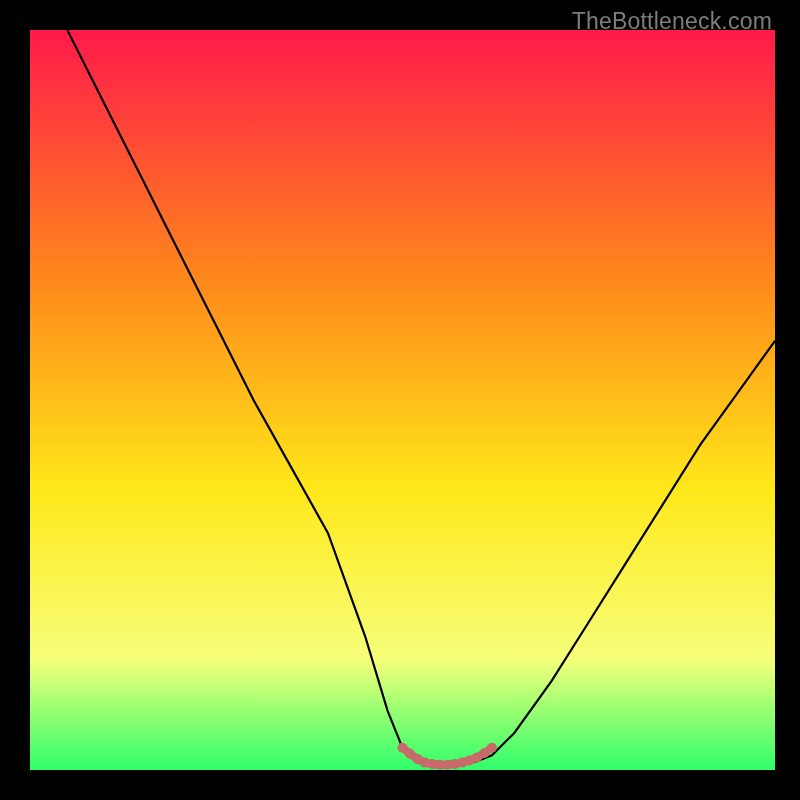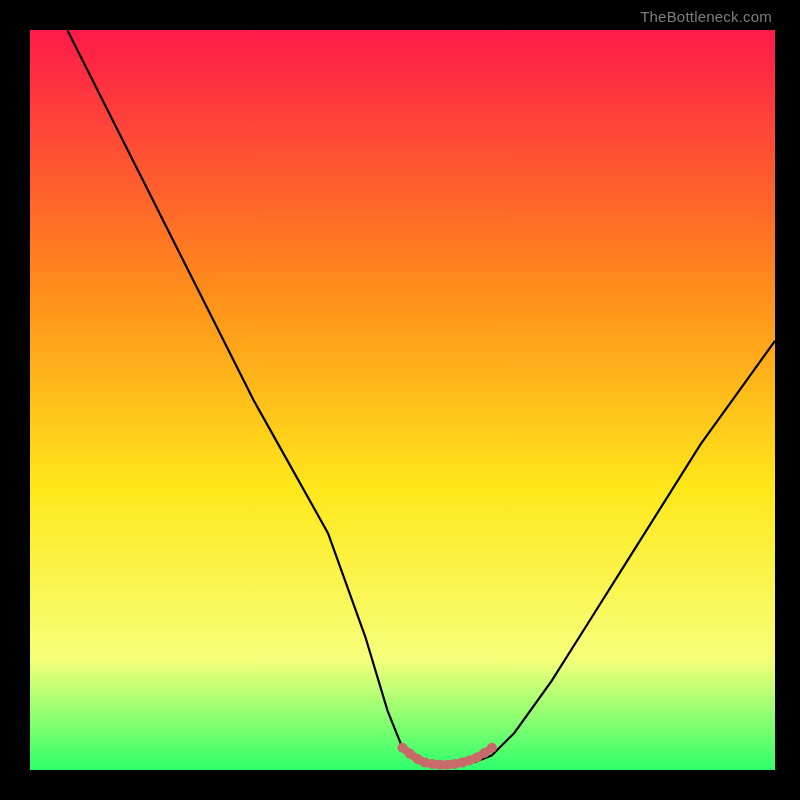--- a/index.html
+++ b/index.html
@@ -23,21 +23,21 @@
     top: 30px;
     width: 745px;
     height: 740px;
     overflow: hidden;
   }
   .watermark {
     position: absolute;
     top: 8px;
     right: 28px;
     color: #7d7d7d;
-    font-size: 15px;
+    font-size: 23px;
     font-weight: 500;
     letter-spacing: 0.2px;
   }
   svg { display: block; }
 </style>
 </head>
 <body>
 
 <div class="frame">
 

